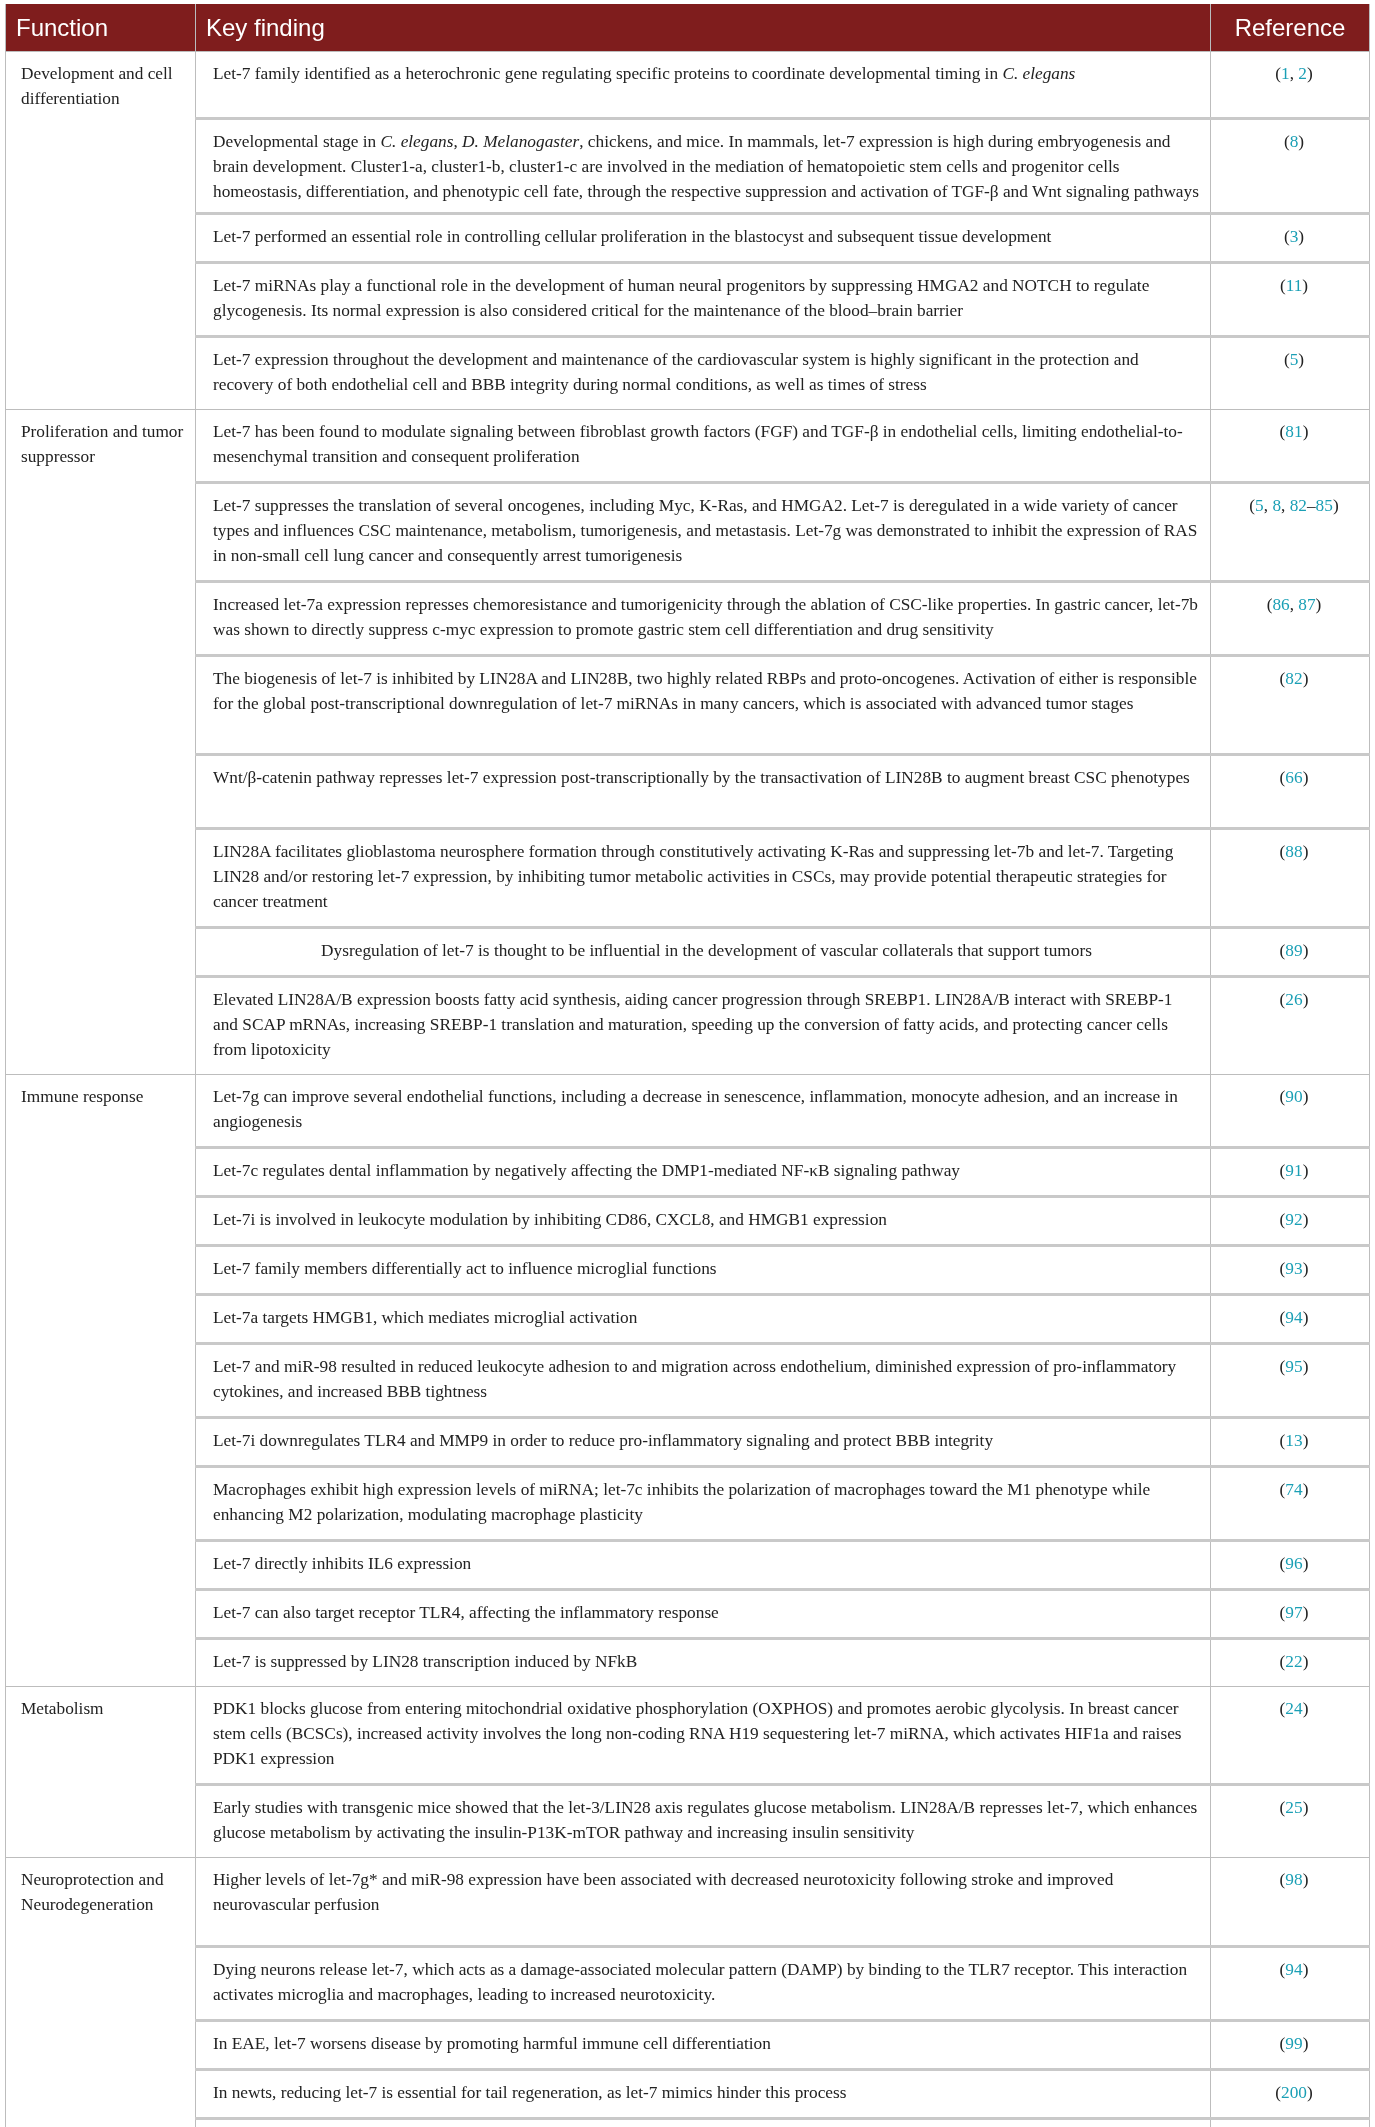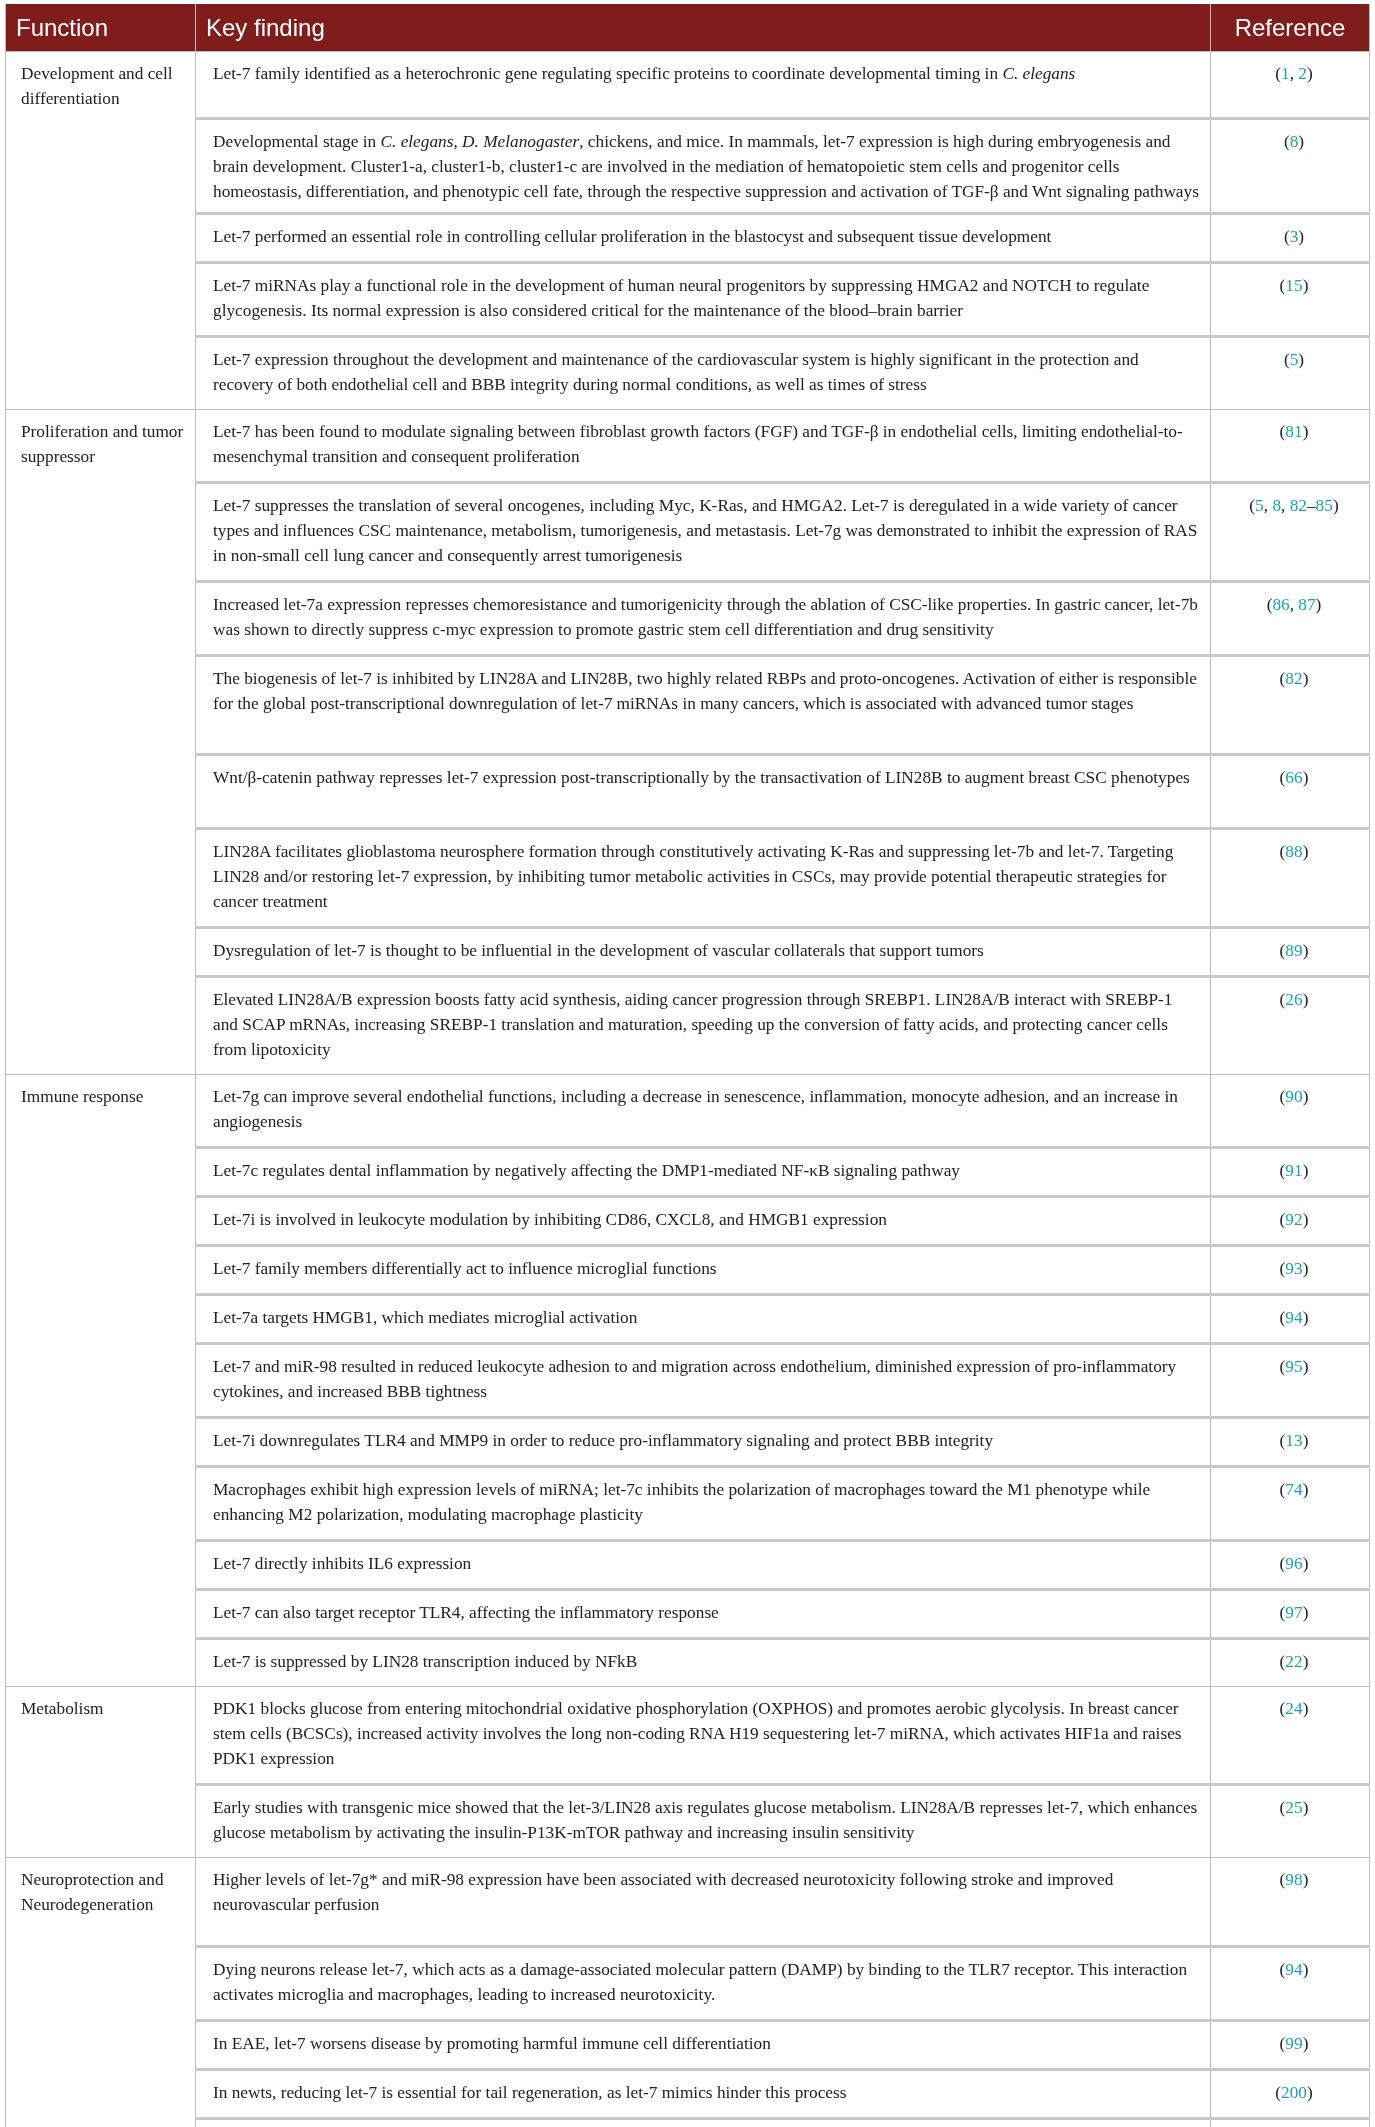--- a/index.html
+++ b/index.html
@@ -58,21 +58,21 @@
       <tr>
         <td class="finding" style="height: 54px;"><span>Developmental stage in <i>C. elegans</i>, <i>D. Melanogaster</i>, chickens, and mice. In mammals, let-7 expression is high during embryogenesis and brain development. Cluster1-a, cluster1-b, cluster1-c are involved in the mediation of hematopoietic stem cells and progenitor cells homeostasis, differentiation, and phenotypic cell fate, through the respective suppression and activation of TGF-β and Wnt signaling pathways</span></td>
         <td class="ref"><span>(</span><span class="lnk">8</span><span>)</span></td>
       </tr>
       <tr>
         <td class="finding" style="height: 29px;"><span>Let-7 performed an essential role in controlling cellular proliferation in the blastocyst and subsequent tissue development</span></td>
         <td class="ref"><span>(</span><span class="lnk">3</span><span>)</span></td>
       </tr>
       <tr>
         <td class="finding" style="height: 54px;"><span>Let-7 miRNAs play a functional role in the development of human neural progenitors by suppressing HMGA2 and NOTCH to regulate glycogenesis. Its normal expression is also considered critical for the maintenance of the blood–brain barrier</span></td>
-        <td class="ref"><span>(</span><span class="lnk">15</span><span>)</span></td>
+        <td class="ref"><span>(</span><span class="lnk">11</span><span>)</span></td>
       </tr>
       <tr>
         <td class="finding" style="height: 54px;"><span>Let-7 expression throughout the development and maintenance of the cardiovascular system is highly significant in the protection and recovery of both endothelial cell and BBB integrity during normal conditions, as well as times of stress</span></td>
         <td class="ref"><span>(</span><span class="lnk">5</span><span>)</span></td>
       </tr>
       <tr class="first">
         <td class="func" rowspan="8">Proliferation and tumor suppressor</td>
         <td class="finding" style="height: 54px;"><span>Let-7 has been found to modulate signaling between fibroblast growth factors (FGF) and TGF-β in endothelial cells, limiting endothelial-to-mesenchymal transition and consequent proliferation</span></td>
         <td class="ref"><span>(</span><span class="lnk">81</span><span>)</span></td>
       </tr>
@@ -90,21 +90,21 @@
       </tr>
       <tr>
         <td class="finding" style="height: 54px;"><span>Wnt/β-catenin pathway represses let-7 expression post-transcriptionally by the transactivation of LIN28B to augment breast CSC phenotypes</span></td>
         <td class="ref"><span>(</span><span class="lnk">66</span><span>)</span></td>
       </tr>
       <tr>
         <td class="finding" style="height: 79px;"><span>LIN28A facilitates glioblastoma neurosphere formation through constitutively activating K-Ras and suppressing let-7b and let-7. Targeting LIN28 and/or restoring let-7 expression, by inhibiting tumor metabolic activities in CSCs, may provide potential therapeutic strategies for cancer treatment</span></td>
         <td class="ref"><span>(</span><span class="lnk">88</span><span>)</span></td>
       </tr>
       <tr>
-        <td class="finding" style="height: 29px;"><span>Dysregulation of let-7 is thought to be influential in the development of vascular collaterals that support tumors</span></td>
+        <td class="finding" style="height: 29px; text-align: center;"><span>Dysregulation of let-7 is thought to be influential in the development of vascular collaterals that support tumors</span></td>
         <td class="ref"><span>(</span><span class="lnk">89</span><span>)</span></td>
       </tr>
       <tr>
         <td class="finding" style="height: 79px;"><span>Elevated LIN28A/B expression boosts fatty acid synthesis, aiding cancer progression through SREBP1. LIN28A/B interact with SREBP-1 and SCAP mRNAs, increasing SREBP-1 translation and maturation, speeding up the conversion of fatty acids, and protecting cancer cells from lipotoxicity</span></td>
         <td class="ref"><span>(</span><span class="lnk">26</span><span>)</span></td>
       </tr>
       <tr class="first">
         <td class="func" rowspan="11">Immune response</td>
         <td class="finding" style="height: 54px;"><span>Let-7g can improve several endothelial functions, including a decrease in senescence, inflammation, monocyte adhesion, and an increase in angiogenesis</span></td>
         <td class="ref"><span>(</span><span class="lnk">90</span><span>)</span></td>

